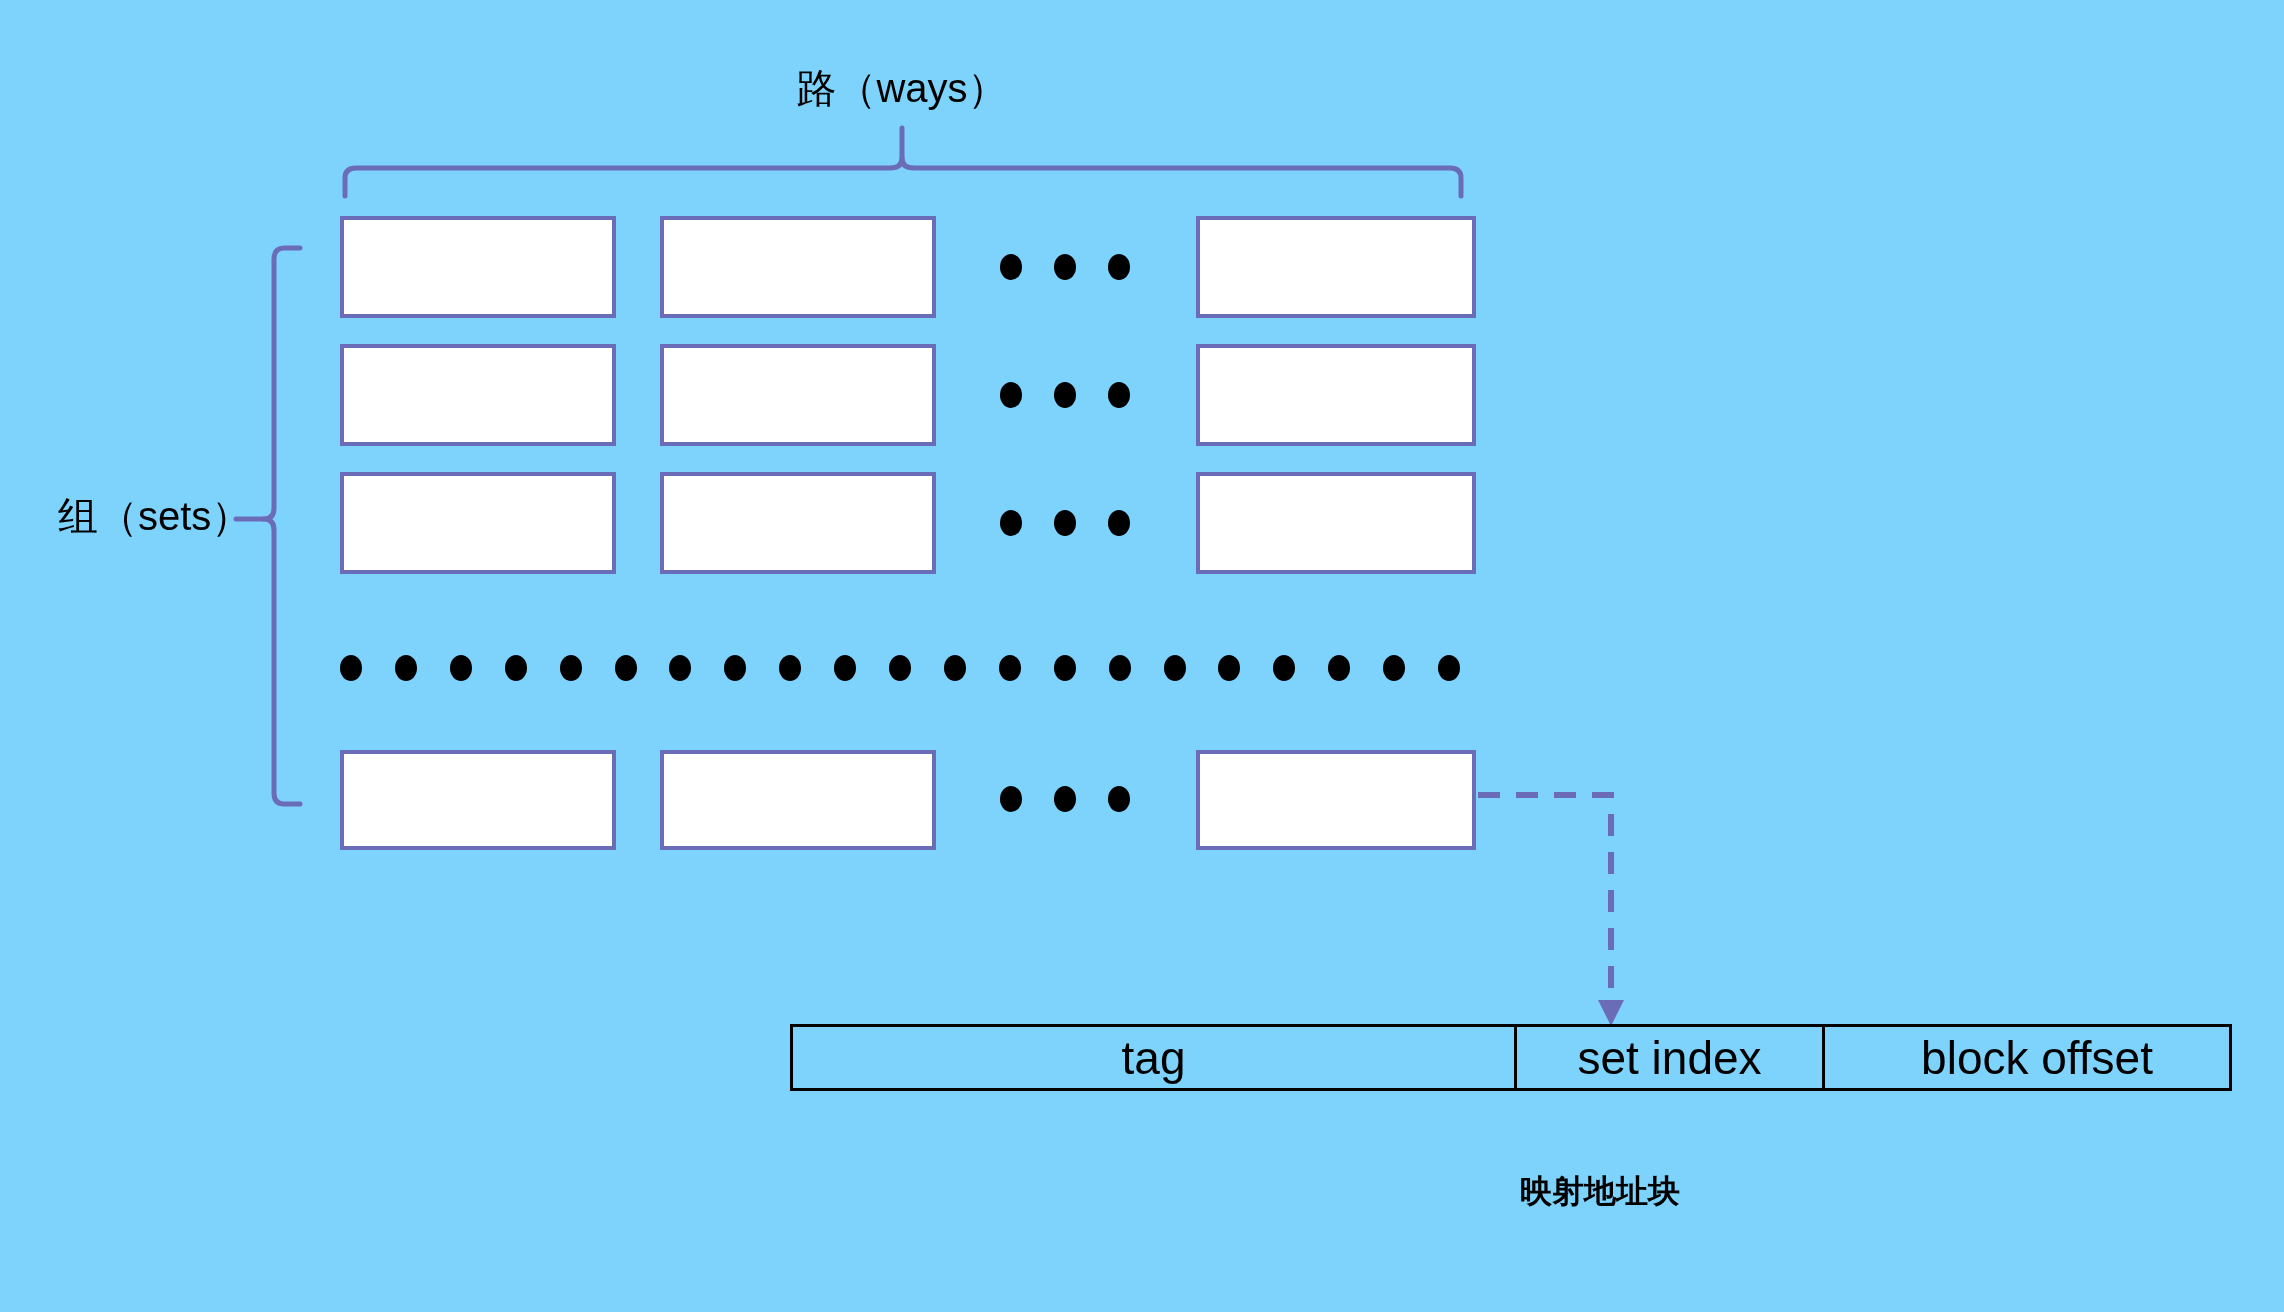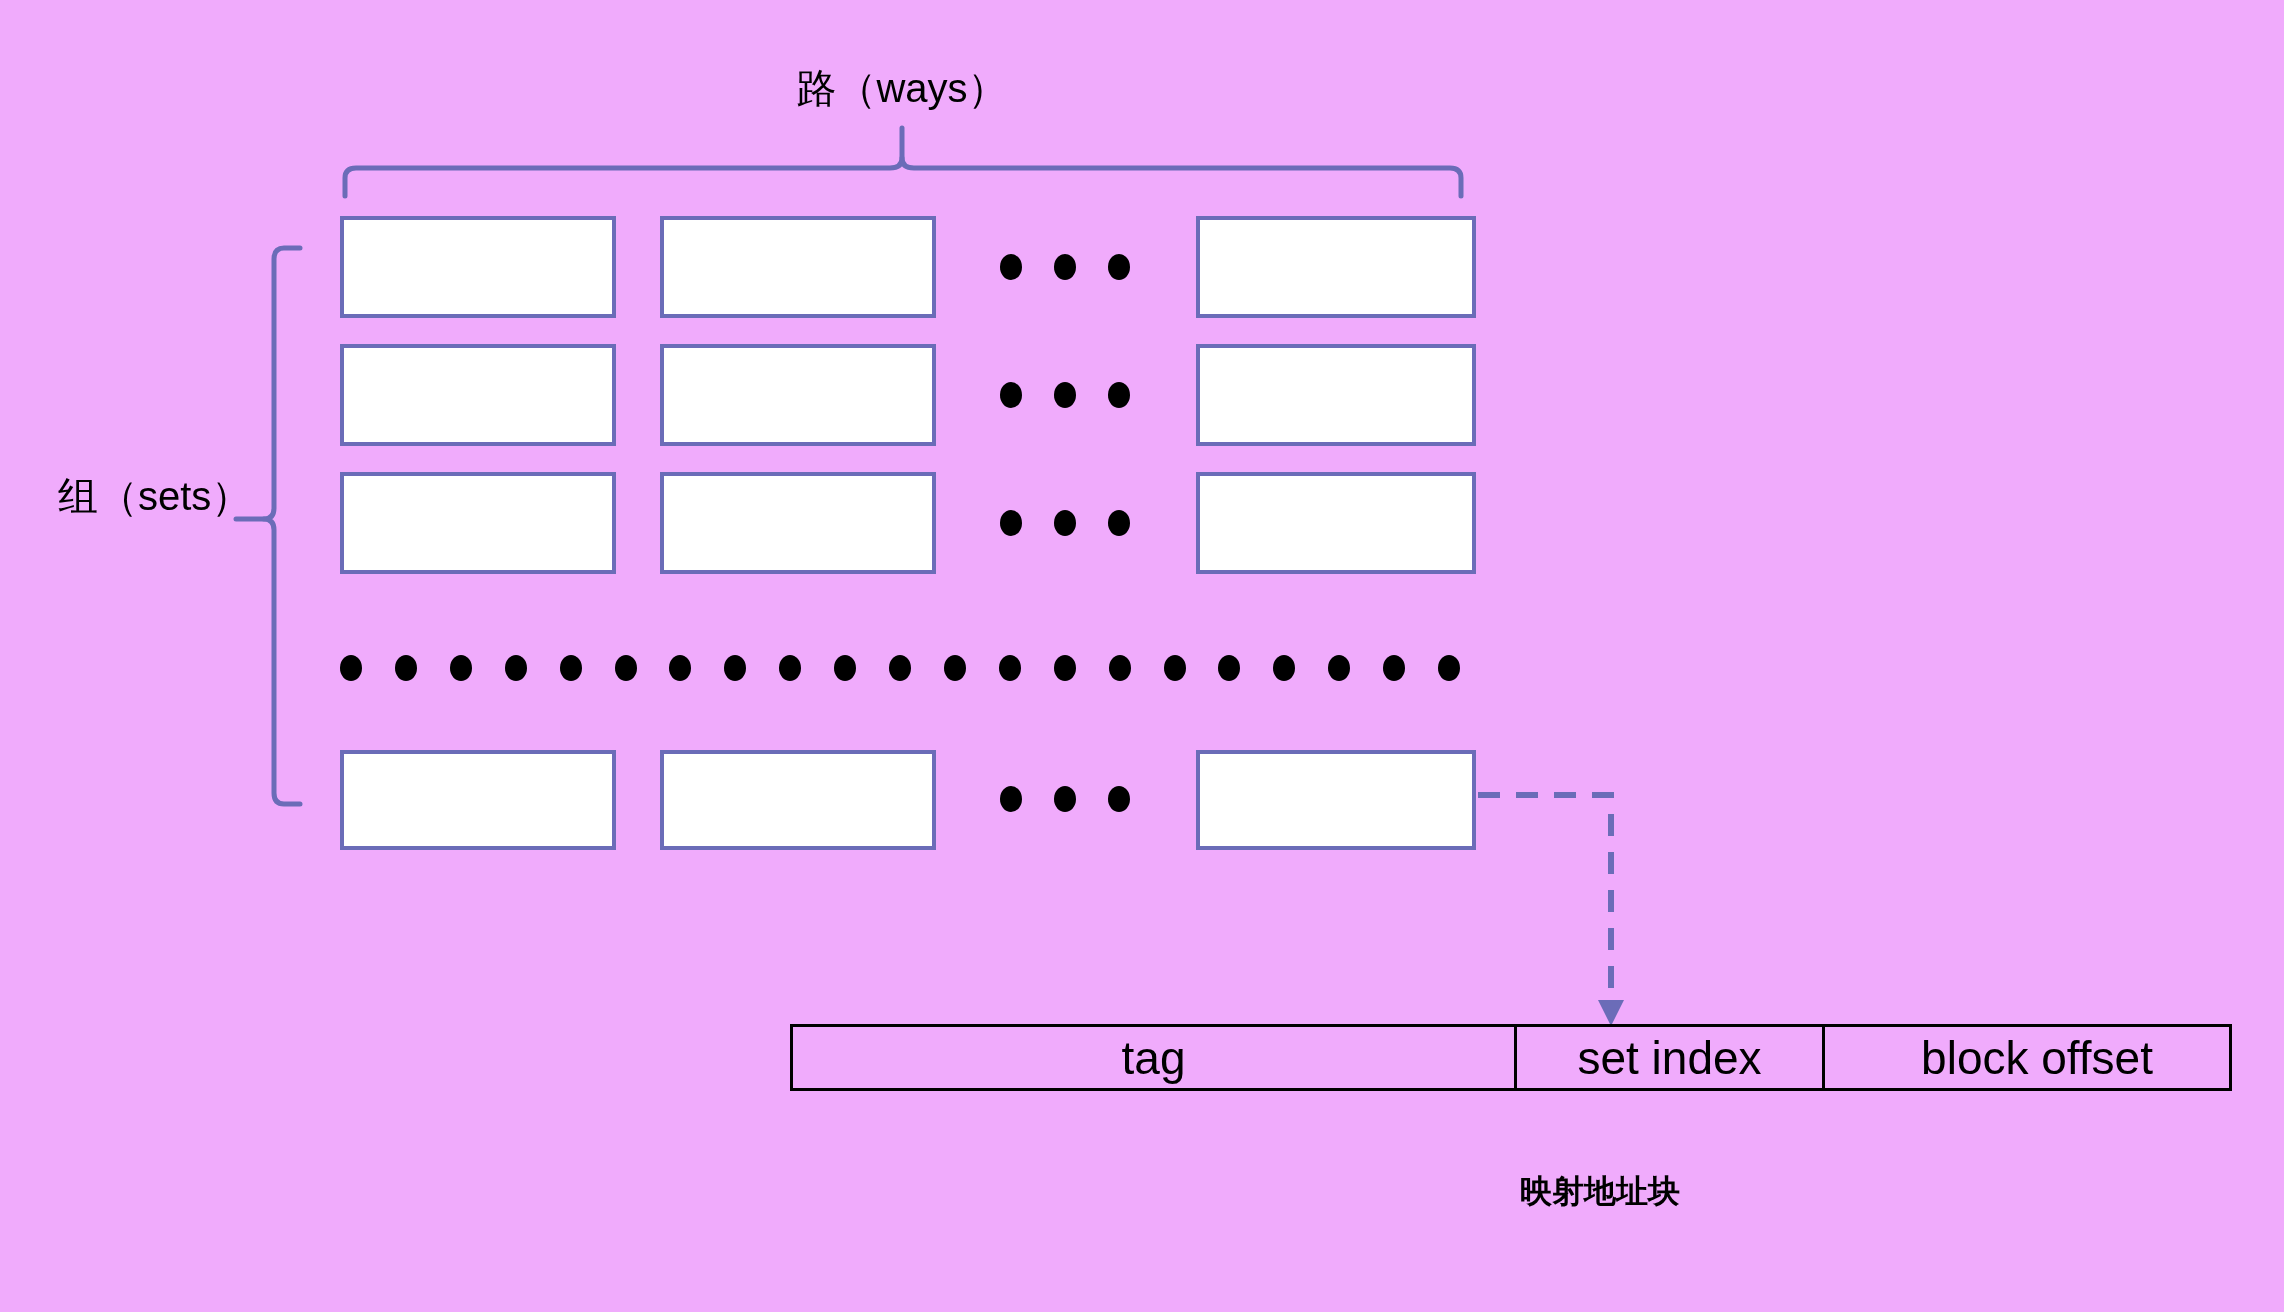--- a/index.html
+++ b/index.html
@@ -7,42 +7,42 @@
     padding: 0;
     background: #ffffff;
   }
   body {
     font-family: "Liberation Sans", "DejaVu Sans", sans-serif;
   }
   #stage {
     position: relative;
     width: 2284px;
     height: 1312px;
-    background: #f0abfc;
+    background: #7dd3fc;
     overflow: hidden;
   }
   .abs { position: absolute; }
 
   
   .label {
     color: #000000;
     white-space: nowrap;
     line-height: 1;
   }
   #ways-label {
     left: 0; top: 68px;
     width: 1800px;
     text-align: center;
     font-size: 40px;
   }
   
   #ways-label { left: 2px; width: 1800px; }
 
   #sets-label {
-    left: 58px; top: 476px;
+    left: 58px; top: 496px;
     font-size: 40px;
   }
 
   #addr-caption {
     left: 1520px; top: 1175px;
     font-size: 32px;
     font-weight: bold;
   }
 
   

